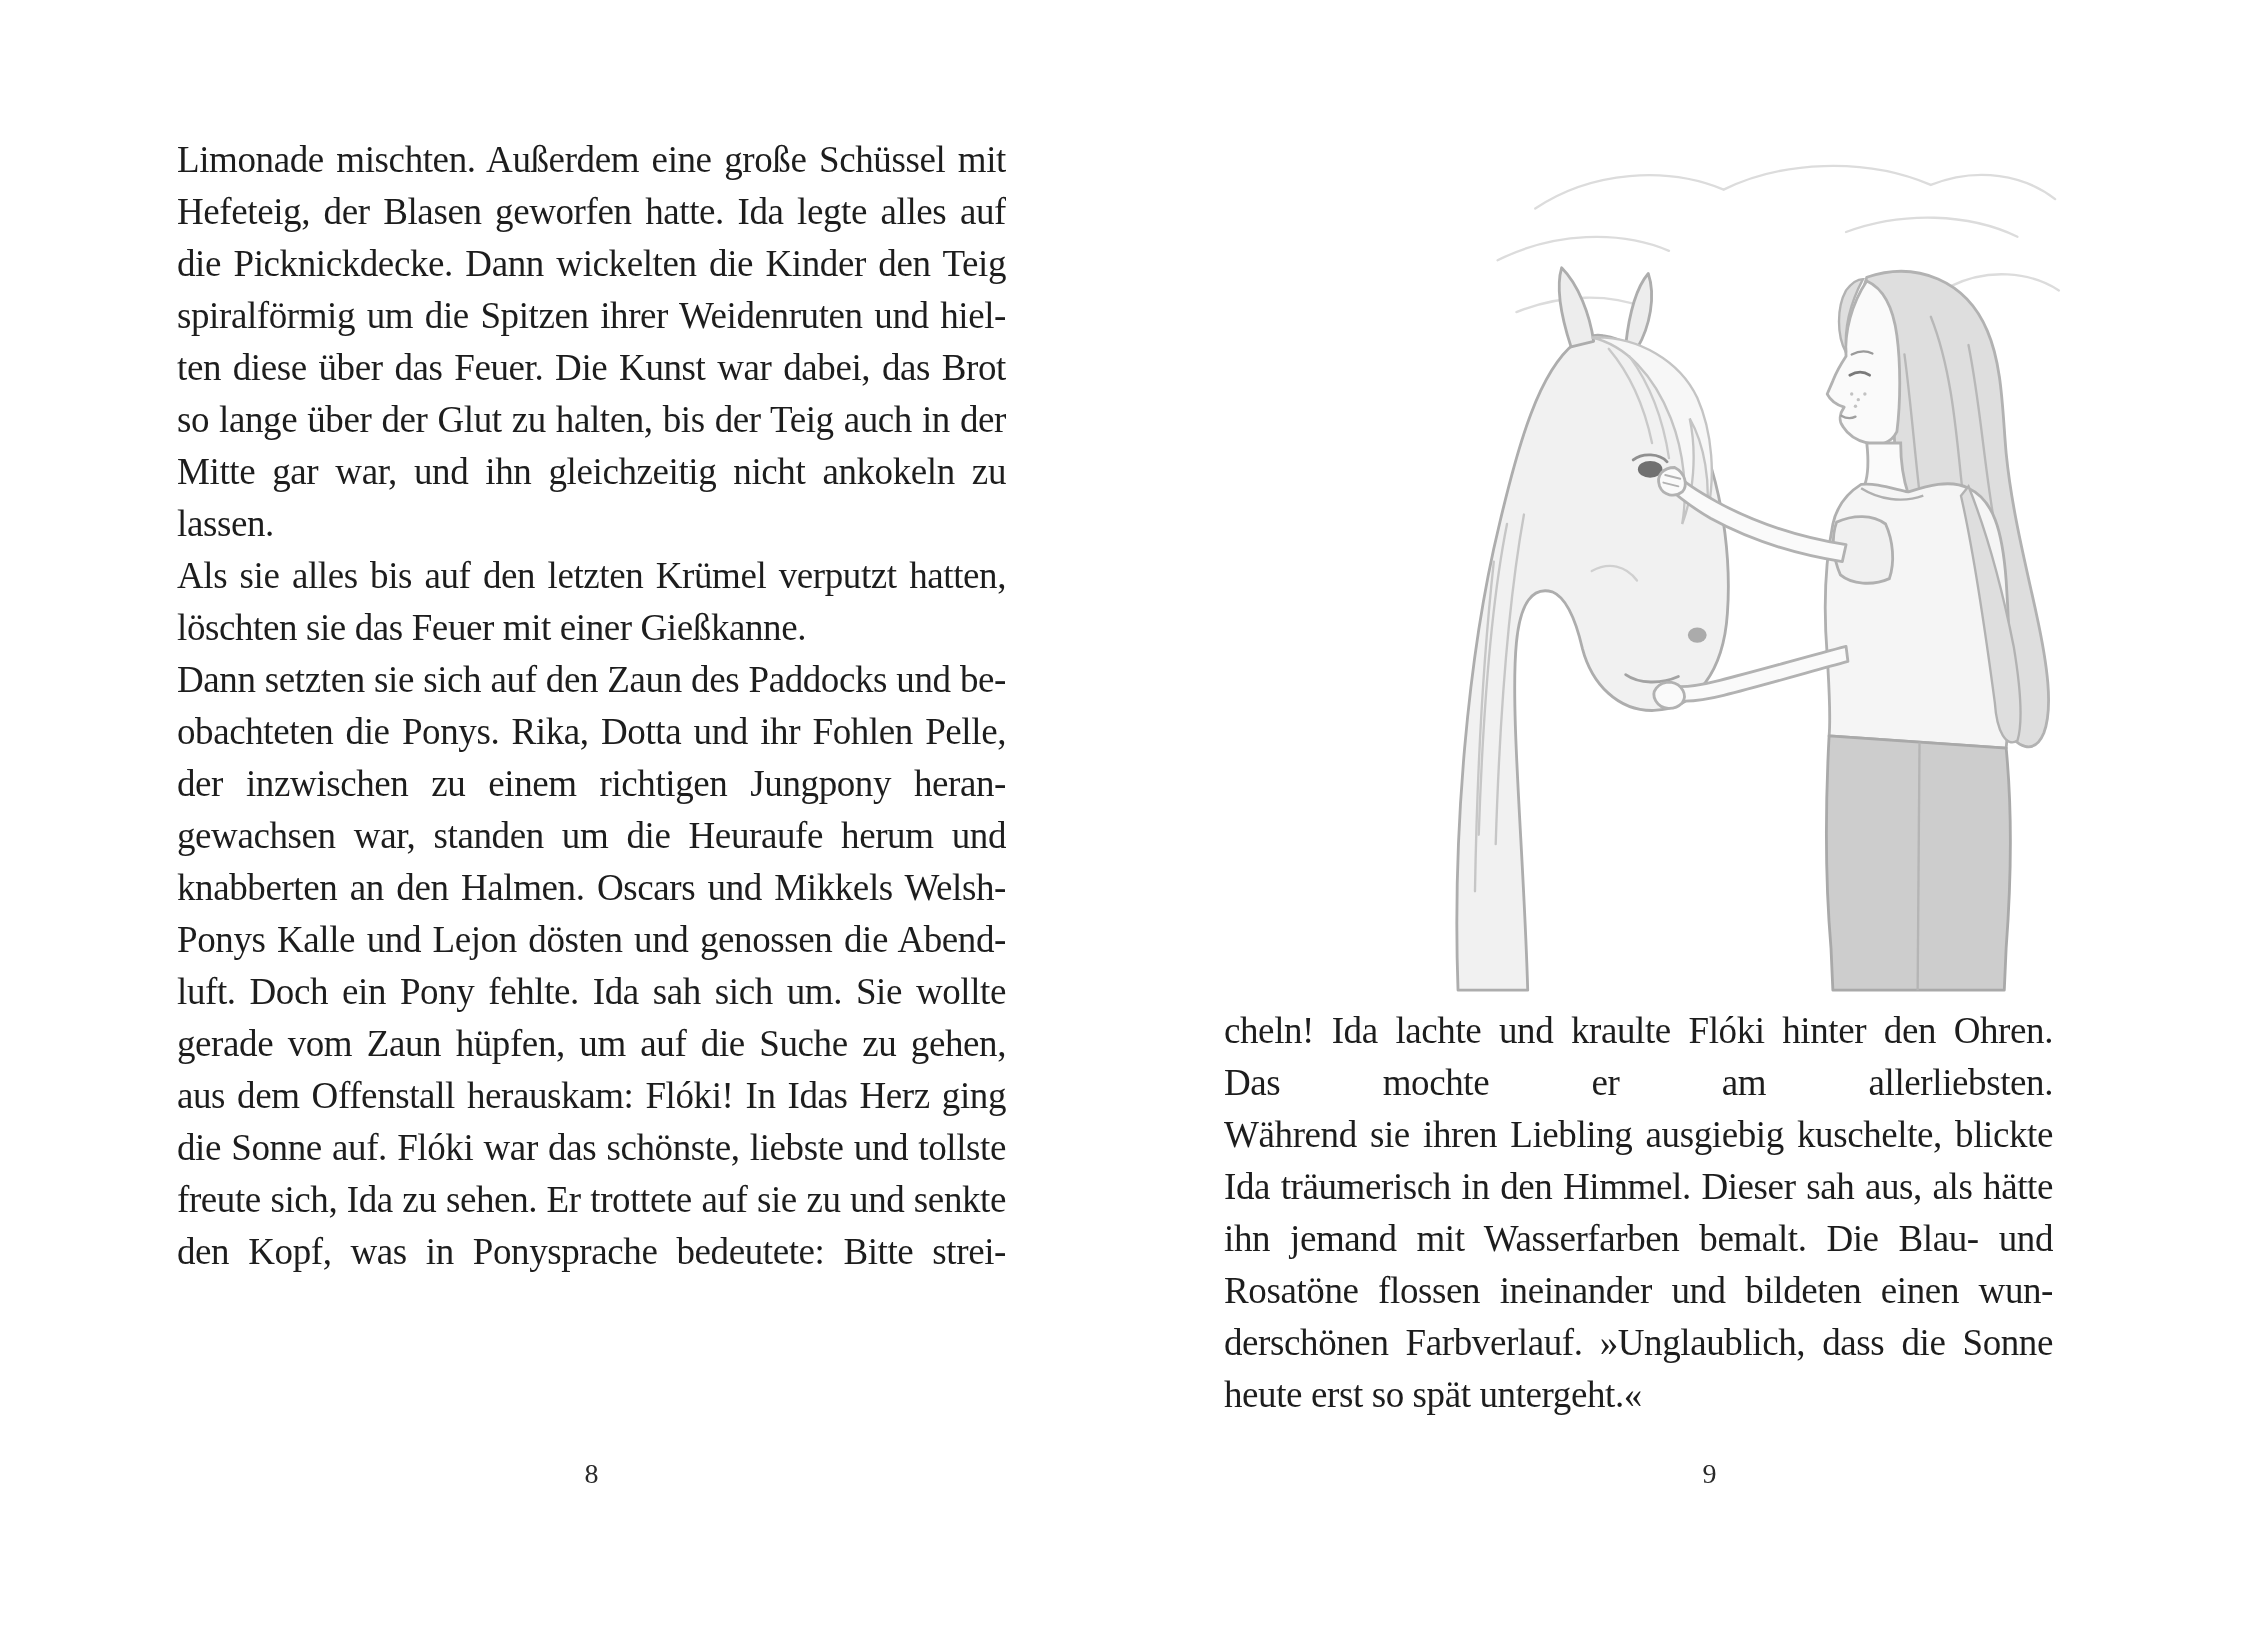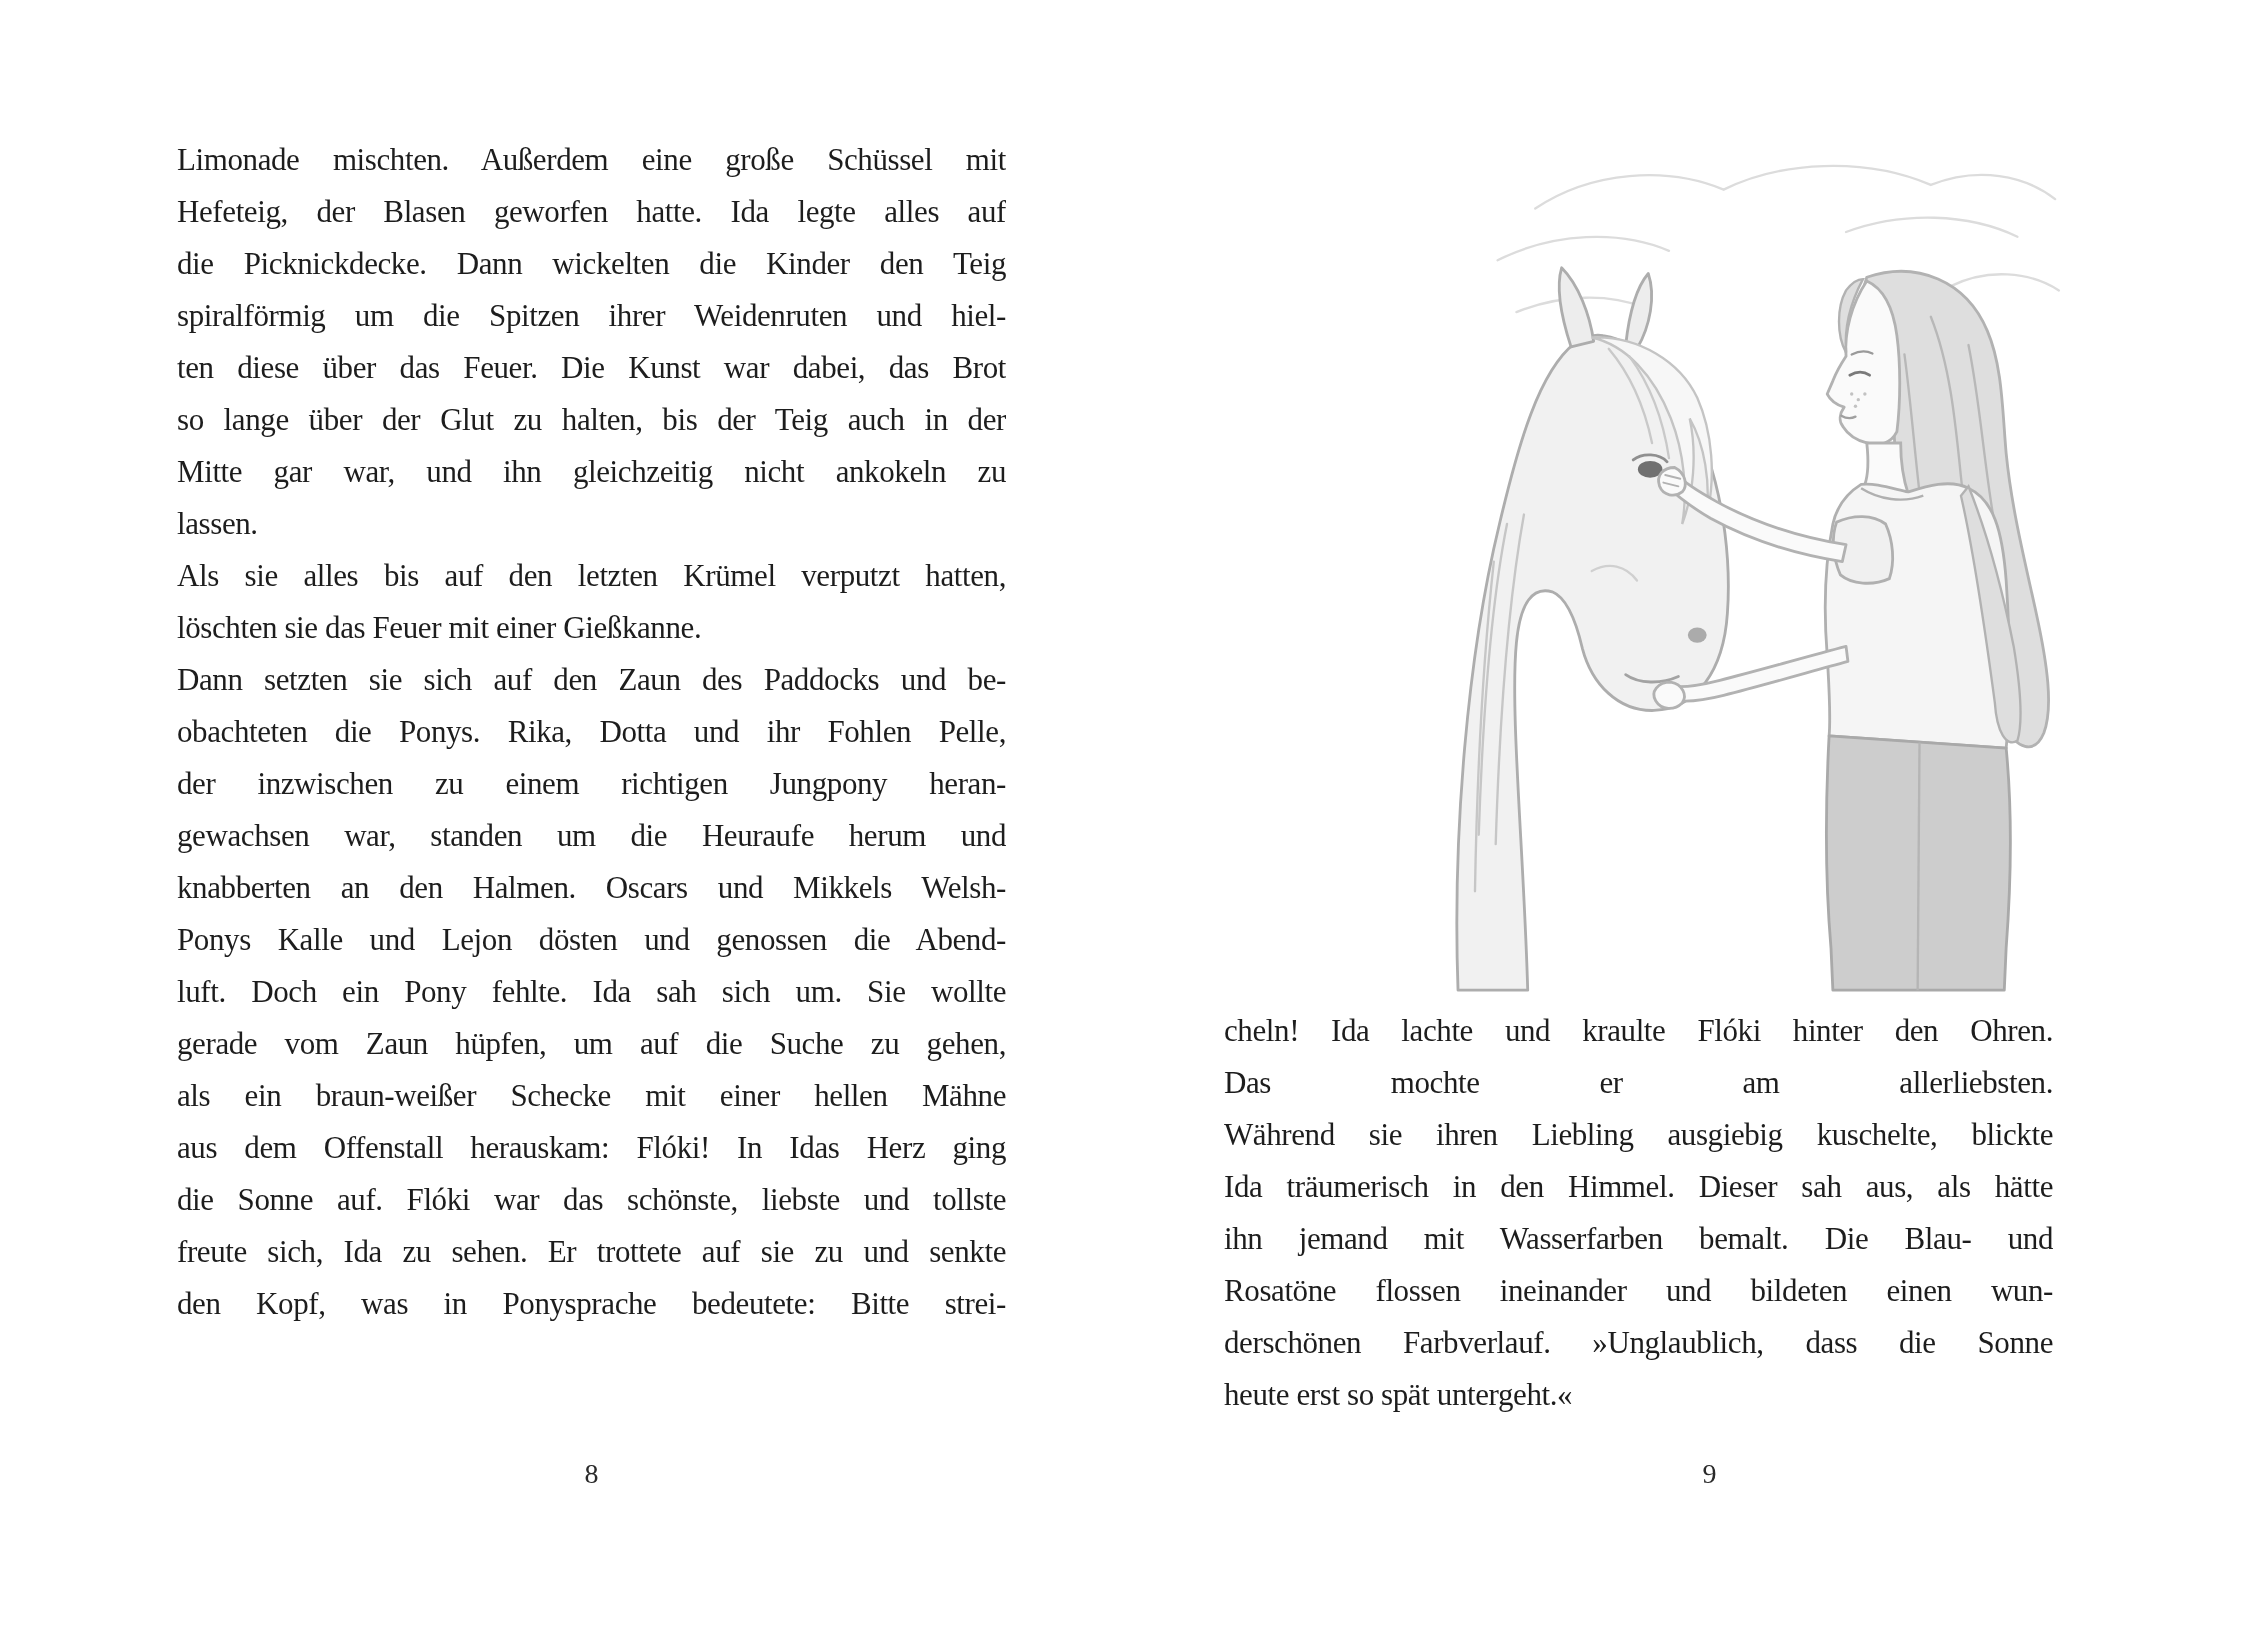--- a/index.html
+++ b/index.html
@@ -12,21 +12,21 @@
     height: 1637px;
     position: relative;
     font-family: "Liberation Serif", "DejaVu Serif", serif;
     color: #1d1d1d;
     overflow: hidden;
   }
   .page-region { position: absolute; }
   .text-block {
     position: absolute;
     width: 829px;
-    font-size: 31px;
+    font-size: 37px;
     letter-spacing: -0.4px;
   }
   #left-text  { left: 177px;  top: 134px; }
   #right-text { left: 1224px; top: 1005px; }
   .paragraph { }
   .paragraph.gap-before { }
   .line {
     height: 52px;
     line-height: 52px;
     overflow: hidden;
@@ -79,21 +79,20 @@
       </div>
       <div class="paragraph">
         <div class="line just">Dann setzten sie sich auf den Zaun des Paddocks und be-</div>
         <div class="line just">obachteten die Ponys. Rika, Dotta und ihr Fohlen Pelle,</div>
         <div class="line just">der inzwischen zu einem richtigen Jungpony heran-</div>
         <div class="line just">gewachsen war, standen um die Heuraufe herum und</div>
         <div class="line just">knabberten an den Halmen. Oscars und Mikkels Welsh-</div>
         <div class="line just">Ponys Kalle und Lejon dösten und genossen die Abend-</div>
         <div class="line just">luft. Doch ein Pony fehlte. Ida sah sich um. Sie wollte</div>
         <div class="line just">gerade vom Zaun hüpfen, um auf die Suche zu gehen,</div>
-        <div class="line just">als ein braun-weißer Schecke mit einer hellen Mähne</div>
         <div class="line just">aus dem Offenstall herauskam: Flóki! In Idas Herz ging</div>
         <div class="line just">die Sonne auf. Flóki war das schönste, liebste und tollste</div>
         <div class="line just">freute sich, Ida zu sehen. Er trottete auf sie zu und senkte</div>
         <div class="line just">den Kopf, was in Ponysprache bedeutete: Bitte strei-</div>
       </div>
     </div>
   <div class="page-number" id="page-number-left">8</div>
 </div>
 
 <div class="page-region">

